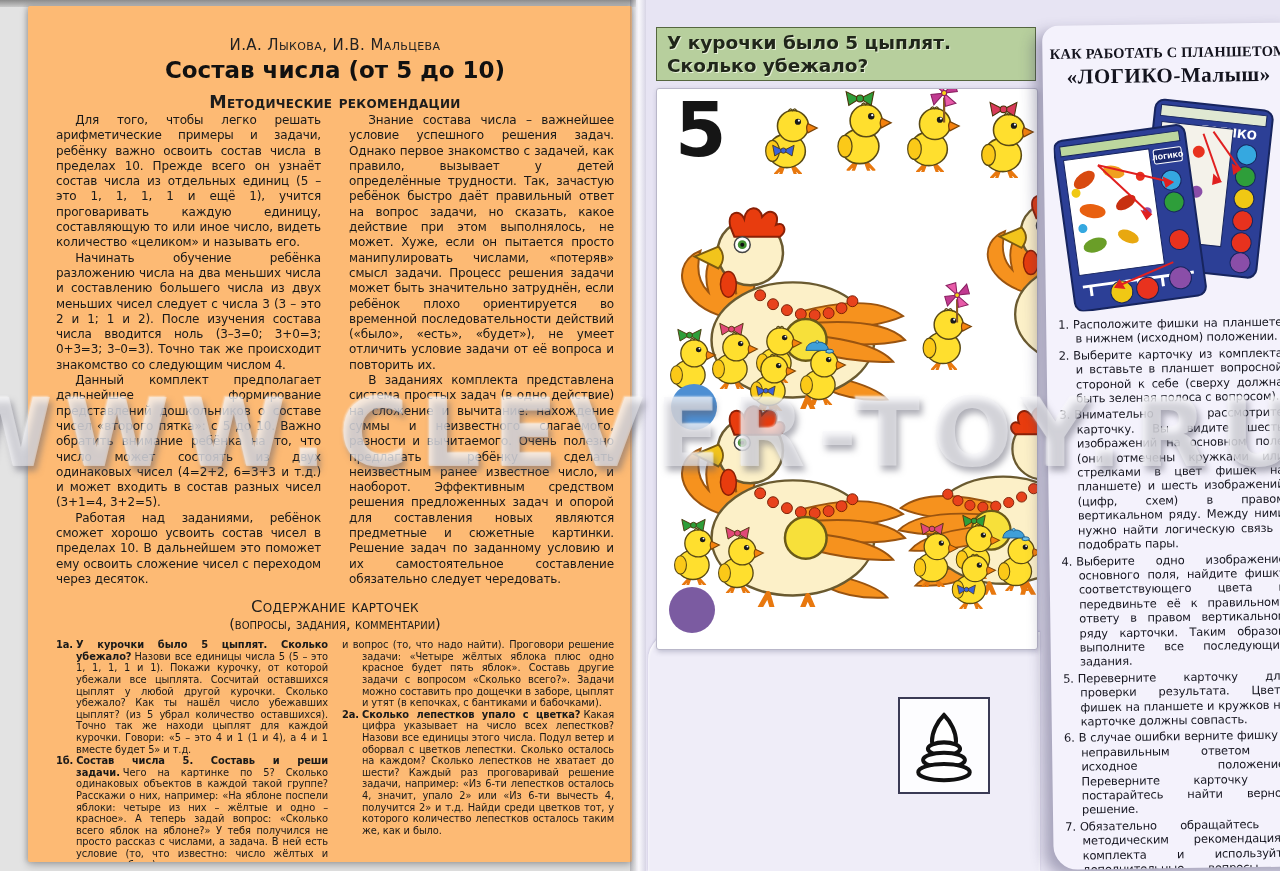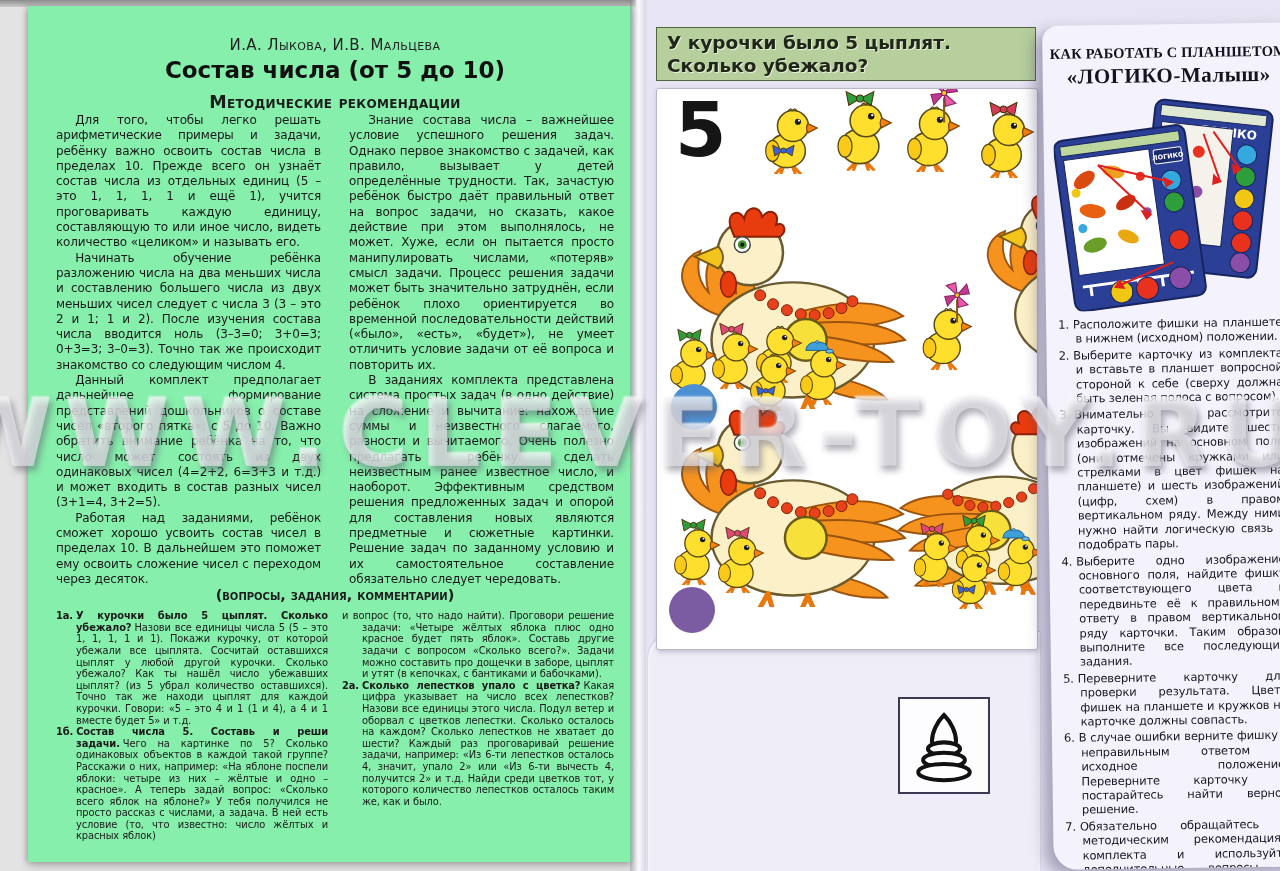--- a/index.html
+++ b/index.html
@@ -8,37 +8,37 @@
     background:#e3e3e3;
     font-family:"DejaVu Sans","Liberation Sans",sans-serif;
     -webkit-font-smoothing:antialiased;
   }
   
   .photo-edge-top{position:absolute;left:0;top:0;width:640px;height:7px;
     background:linear-gradient(to bottom,#5d5d5d,#bdbdbd);opacity:.65;z-index:1;}
   
   .page-left{
     position:absolute;left:28px;top:6px;width:604px;height:856px;
-    background:#86efac;border-radius:2px;z-index:2;
+    background:#fdba74;border-radius:2px;z-index:2;
     box-shadow:0 3px 9px rgba(0,0,0,.28), -2px 0 4px rgba(0,0,0,.12);
     padding:0;box-sizing:border-box;overflow:hidden;
   }
   .lp-inner{padding:30px 18px 6px 28px;}
   .lp-authors{text-align:center;font-variant:small-caps;font-size:15px;color:#222;letter-spacing:.4px;}
   .lp-title{text-align:center;font-size:23px;font-weight:bold;color:#111;margin-top:3px;}
   .lp-subtitle{text-align:center;font-size:14.5px;color:#222;margin-top:1px;}
   .lp-h1{text-align:center;font-variant:small-caps;font-size:17.5px;color:#1c1c1c;margin-top:9px;letter-spacing:.3px;font-weight:bold;}
   .lp-cols{display:flex;gap:28px;margin-top:1px;}
   .lp-col{flex:1;min-width:0;}
   .body-p{
     margin:0;font-size:12px;line-height:15.3px;letter-spacing:-0.15px;
     text-align:justify;text-indent:1.6em;color:#191919;
   }
   .lp-h2{text-align:center;font-variant:small-caps;font-size:16.5px;color:#1c1c1c;margin-top:10px;letter-spacing:.3px;}
-  .lp-h2sub{text-align:center;font-variant:small-caps;font-size:14.5px;color:#1c1c1c;margin-top:0px;font-weight:bold;}
+  .lp-h2sub{text-align:center;font-variant:small-caps;font-size:14.5px;color:#1c1c1c;margin-top:0px;}
   .lp-items{display:flex;gap:14px;margin-top:7px;}
   .item{
     margin:0;font-size:9.9px;line-height:11.6px;letter-spacing:-0.1px;
     text-align:justify;color:#191919;padding-left:20px;text-indent:-20px;
   }
   .it-num{font-weight:bold;margin-right:3px;}
   .it-lead{font-weight:bold;margin-right:3px;}
   .it-num:empty,.it-lead:empty{margin:0;}
   
   .page-right{
@@ -195,20 +195,21 @@
         <p class="body-p">Начинать обучение ребёнка разложению числа на два меньших числа и составлению большего числа из двух меньших чисел следует с числа 3 (3 – это 2 и 1; 1 и 2). После изучения состава числа вводится ноль (3–3=0; 3+0=3; 0+3=3; 3–0=3). Точно так же происходит знакомство со следующим числом 4.</p>
         <p class="body-p">Данный комплект предполагает дальнейшее формирование представлений дошкольников о составе чисел «второго пятка»: с 5 до 10. Важно обратить внимание ребёнка на то, что число может состоять из двух одинаковых чисел (4=2+2, 6=3+3 и т.д.) и может входить в состав разных чисел (3+1=4, 3+2=5).</p>
         <p class="body-p">Работая над заданиями, ребёнок сможет хорошо усвоить состав чисел в пределах 10. В дальнейшем это поможет ему освоить сложение чисел с переходом через десяток.</p>
       </div>
       <div class="lp-col">
         <p class="body-p">Знание состава числа – важнейшее условие успешного решения задач. Однако первое знакомство с задачей, как правило, вызывает у детей определённые трудности. Так, зачастую ребёнок быстро даёт правильный ответ на вопрос задачи, но сказать, какое действие при этом выполнялось, не может. Хуже, если он пытается просто манипулировать числами, «потеряв» смысл задачи. Процесс решения задачи может быть значительно затруднён, если ребёнок плохо ориентируется во временной последовательности действий («было», «есть», «будет»), не умеет отличить условие задачи от её вопроса и повторить их.</p>
         <p class="body-p">В заданиях комплекта представлена система простых задач (в одно действие) на сложение и вычитание: нахождение суммы и неизвестного слагаемого, разности и вычитаемого. Очень полезно предлагать ребёнку сделать неизвестным ранее известное число, и наоборот. Эффективным средством решения предложенных задач и опорой для составления новых являются предметные и сюжетные картинки. Решение задач по заданному условию и их самостоятельное составление обязательно следует чередовать.</p>
       </div>
     </div>
 
+    <div class="lp-h2">Содержание карточек</div>
     <div class="lp-h2sub">(вопросы, задания, комментарии)</div>
 
     <div class="lp-items">
       <div class="lp-col">
         <p class="item"><span class="it-num">1а.</span><span class="it-lead">У курочки было 5 цыплят. Сколько убежало?</span><span class="it-text">Назови все единицы числа 5 (5 – это 1, 1, 1, 1 и 1). Покажи курочку, от которой убежали все цыплята. Сосчитай оставшихся цыплят у любой другой курочки. Сколько убежало? Как ты нашёл число убежавших цыплят? (из 5 убрал количество оставшихся). Точно так же находи цыплят для каждой курочки. Говори: «5 – это 4 и 1 (1 и 4), а 4 и 1 вместе будет 5» и т.д.</span></p>
         <p class="item"><span class="it-num">1б.</span><span class="it-lead">Состав числа 5. Составь и реши задачи.</span><span class="it-text">Чего на картинке по 5? Сколько одинаковых объектов в каждой такой группе? Расскажи о них, например: «На яблоне поспели яблоки: четыре из них – жёлтые и одно – красное». А теперь задай вопрос: «Сколько всего яблок на яблоне?» У тебя получился не просто рассказ с числами, а задача. В ней есть условие (то, что известно: число жёлтых и красных яблок)</span></p>
       </div>
       <div class="lp-col">
         <p class="item"><span class="it-num"></span><span class="it-lead"></span><span class="it-text">и вопрос (то, что надо найти). Проговори решение задачи: «Четыре жёлтых яблока плюс одно красное будет пять яблок». Составь другие задачи с вопросом «Сколько всего?». Задачи можно составить про дощечки в заборе, цыплят и утят (в кепочках, с бантиками и бабочками).</span></p>
         <p class="item"><span class="it-num">2а.</span><span class="it-lead">Сколько лепестков упало с цветка?</span><span class="it-text">Какая цифра указывает на число всех лепестков? Назови все единицы этого числа. Подул ветер и оборвал с цветков лепестки. Сколько осталось на каждом? Сколько лепестков не хватает до шести? Каждый раз проговаривай решение задачи, например: «Из 6-ти лепестков осталось 4, значит, упало 2» или «Из 6-ти вычесть 4, получится 2» и т.д. Найди среди цветков тот, у которого количество лепестков осталось таким же, как и было.</span></p>

